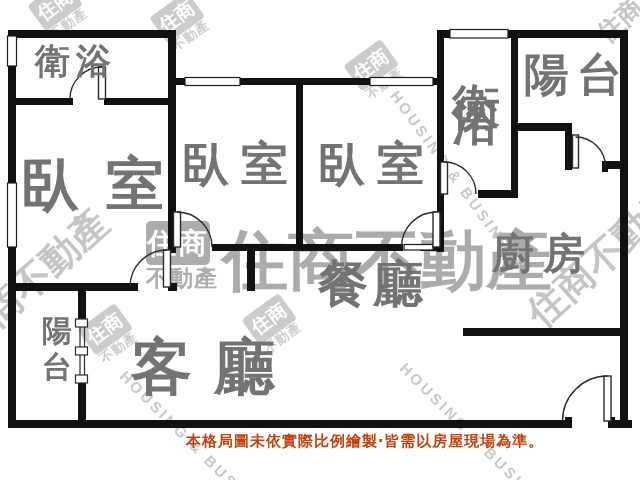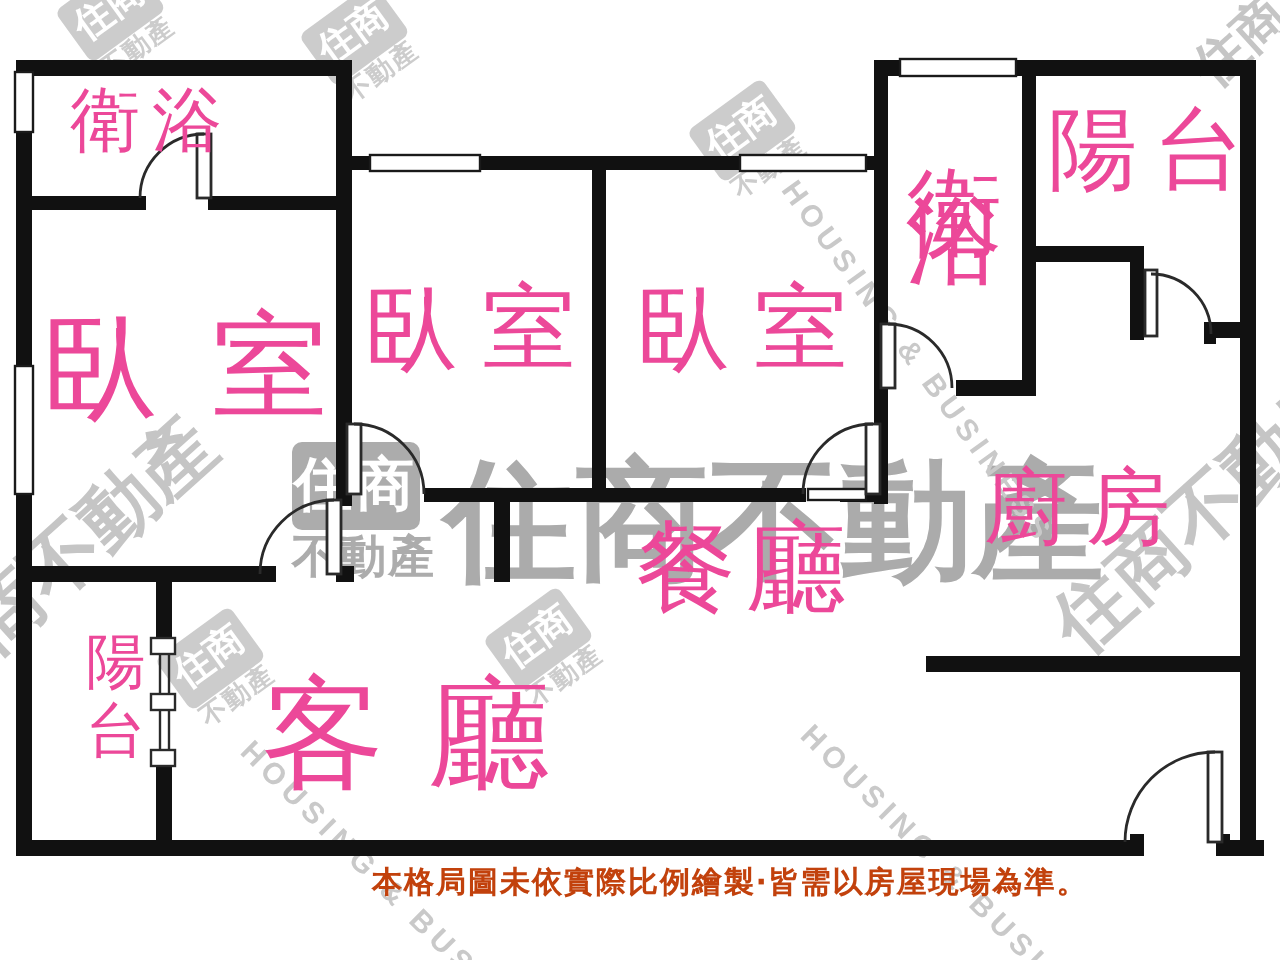--- a/index.html
+++ b/index.html
@@ -12,21 +12,21 @@
                text-align:center;}
   .wm-logo-caption{font-weight:bold;color:#acacac;text-align:center;}
   .wm-mini{opacity:.8;}
   .wm-mini .wm-logo-box{width:46px;height:32px;font-size:19px;line-height:32px;border-radius:4px;background:#c0c0c0;}
   .wm-mini .wm-logo-caption{font-size:13px;color:#c0c0c0;letter-spacing:1px;}
   .wm-en{font-size:15px;font-weight:bold;color:#c9c9c9;letter-spacing:3px;}
   .wm-diag{font-weight:bold;color:#c5c5c5;}
   
   .plan-svg{position:absolute;left:0;top:0;z-index:2;}
   
-  .lbl{position:absolute;z-index:3;color:#ec4899;font-weight:normal;white-space:nowrap;line-height:1;}
+  .lbl{position:absolute;z-index:3;color:#737373;font-weight:bold;white-space:nowrap;line-height:1;}
   .lbl.v{writing-mode:vertical-rl;text-orientation:upright;}
   .disclaimer{position:absolute;z-index:3;font-size:15px;font-weight:bold;color:#c2410c;letter-spacing:1px;}
 </style>
 </head>
 <body>
 
 <div class="stage">
 
   <div class="wm wm-mini" style="left:36px;top:-12px;transform:rotate(-36deg);">
     <div class="wm-logo-box">住商</div>

